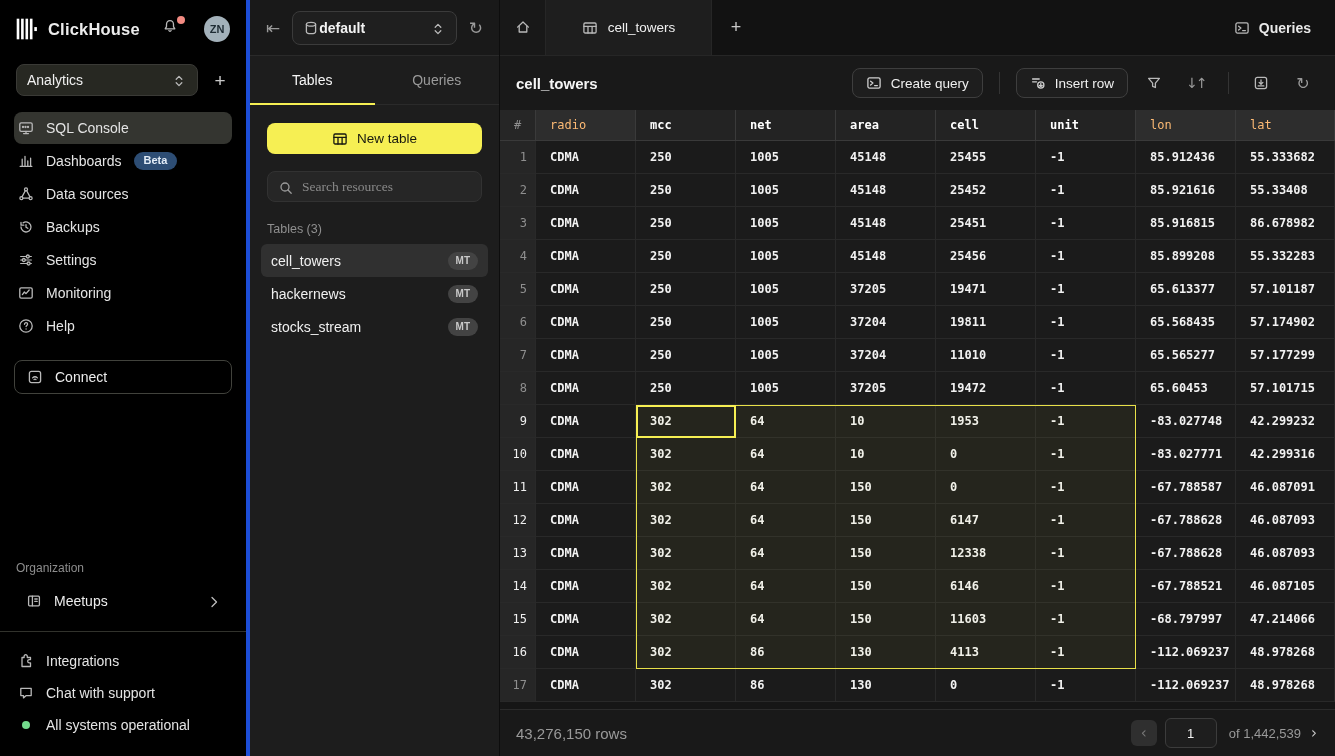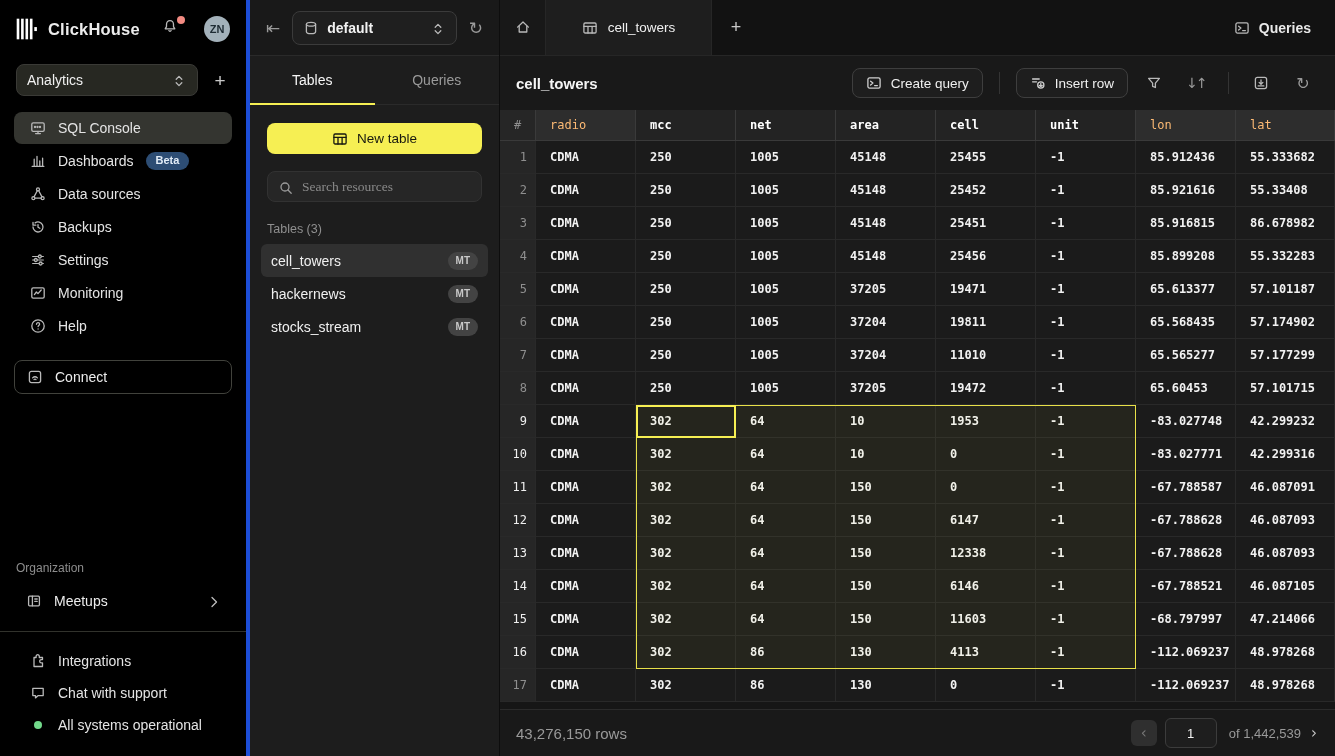--- a/index.html
+++ b/index.html
@@ -25,21 +25,21 @@
 .bell-wrap{position:relative;width:22px;height:22px;color:#c9c9c9;cursor:pointer}
 .bell-dot{position:absolute;top:-2px;right:-1px;width:8px;height:8px;border-radius:50%;background:var(--notification-dot)}
 .avatar{width:26px;height:26px;border-radius:50%;background:#a3b1ba;color:#1e2b33;font-size:11px;font-weight:700;
   display:flex;align-items:center;justify-content:center;margin-left:10px;cursor:pointer}
 .ws-row{display:flex;align-items:center;padding:6px 16px 0;gap:12px}
 .ws-select{flex:1;height:32px;background:#272822;border:1px solid #3a3a36;border-radius:8px;
   display:flex;align-items:center;padding:0 10px;cursor:pointer}
 .ws-select span.lbl{flex:1;font-size:14px;color:#f0f0f0}
 .plus-btn{color:#c9c9c9;font-size:19px;line-height:1;cursor:pointer;width:20px;text-align:center}
 .nav{padding:16px 14px 0;display:flex;flex-direction:column;gap:1px}
-.nav-item{height:32px;border-radius:8px;display:flex;align-items:center;gap:12px;padding:0 16px;cursor:pointer;color:#e4e4e4}
+.nav-item{height:32px;border-radius:8px;display:flex;align-items:center;gap:12px;padding:0 4px;cursor:pointer;color:#e4e4e4}
 .nav-item.active{background:#343530}
 .nav-label{font-size:14px}
 .beta-badge{background:var(--beta-badge);color:#e2ecf7;font-size:11px;font-weight:700;
   padding:3px 10px 4px;border-radius:10px;line-height:1}
 .connect-btn{margin:18px 14px 0;height:34px;border:1px solid #41423c;border-radius:8px;
   display:flex;align-items:center;gap:12px;padding:0 12px;cursor:pointer}
 .connect-btn .nav-label{font-size:14px}
 .side-spacer{flex:1}
 .org-label{padding:0 16px;font-size:12px;color:#8d8d8d;margin-bottom:10px}
 .org-item{height:32px;margin:0 14px 14px;border-radius:8px;display:flex;align-items:center;gap:12px;padding:0 12px;cursor:pointer}
@@ -48,21 +48,21 @@
 .side-divider{border-top:1px solid #31322c}
 .side-footer{padding:14px 14px 16px;display:flex;flex-direction:column;gap:2px}
 .side-footer .nav-item{height:30px}
 .status-dot{width:8px;height:8px;border-radius:50%;background:var(--status-green);margin:0 4px}
 
 
 .middle{width:250px;flex:0 0 250px;background:#1d1d1d;display:flex;flex-direction:column;border-right:1px solid #0d0d0d}
 .mid-top{height:56px;display:flex;align-items:center;padding:0 16px;gap:12px;border-bottom:1px solid #2a2a2a;background:#191919}
 .collapse-ic{color:#9a9a9a;font-size:17px;cursor:pointer;font-family:"DejaVu Sans",sans-serif}
 .db-select{flex:1;height:34px;background:#1f1f1f;border:1px solid #3b3b3b;border-radius:8px;
-  display:flex;align-items:center;gap:8px;padding:0 10px;cursor:pointer}
+  display:flex;align-items:center;gap:0;padding:0 10px;cursor:pointer}
 .db-select .lbl{flex:1;font-size:14px;font-weight:700;color:#f2f2f2}
 .refresh-ic{color:#9a9a9a;font-size:17px;cursor:pointer;font-family:"DejaVu Sans",sans-serif}
 .mid-tabs{height:49px;display:flex;border-bottom:1px solid #2a2a2a;background:#1d1d1d}
 .mid-tab{width:50%;display:flex;align-items:center;justify-content:center;font-size:14px;color:#9a9a9a;cursor:pointer;position:relative}
 .mid-tab.active{color:#f5f5f5}
 .mid-tab.active::after{content:"";position:absolute;left:0;right:0;bottom:-1px;height:2px;background:var(--accent-yellow)}
 .mid-body{padding:18px 17px 0;display:flex;flex-direction:column}
 .new-table-btn{height:31px;border-radius:8px;background:var(--accent-yellow);color:#17180f;
   display:flex;align-items:center;justify-content:center;gap:9px;font-size:13.5px;font-weight:400;cursor:pointer}
 .new-table-btn .ic16{color:#17180f}

